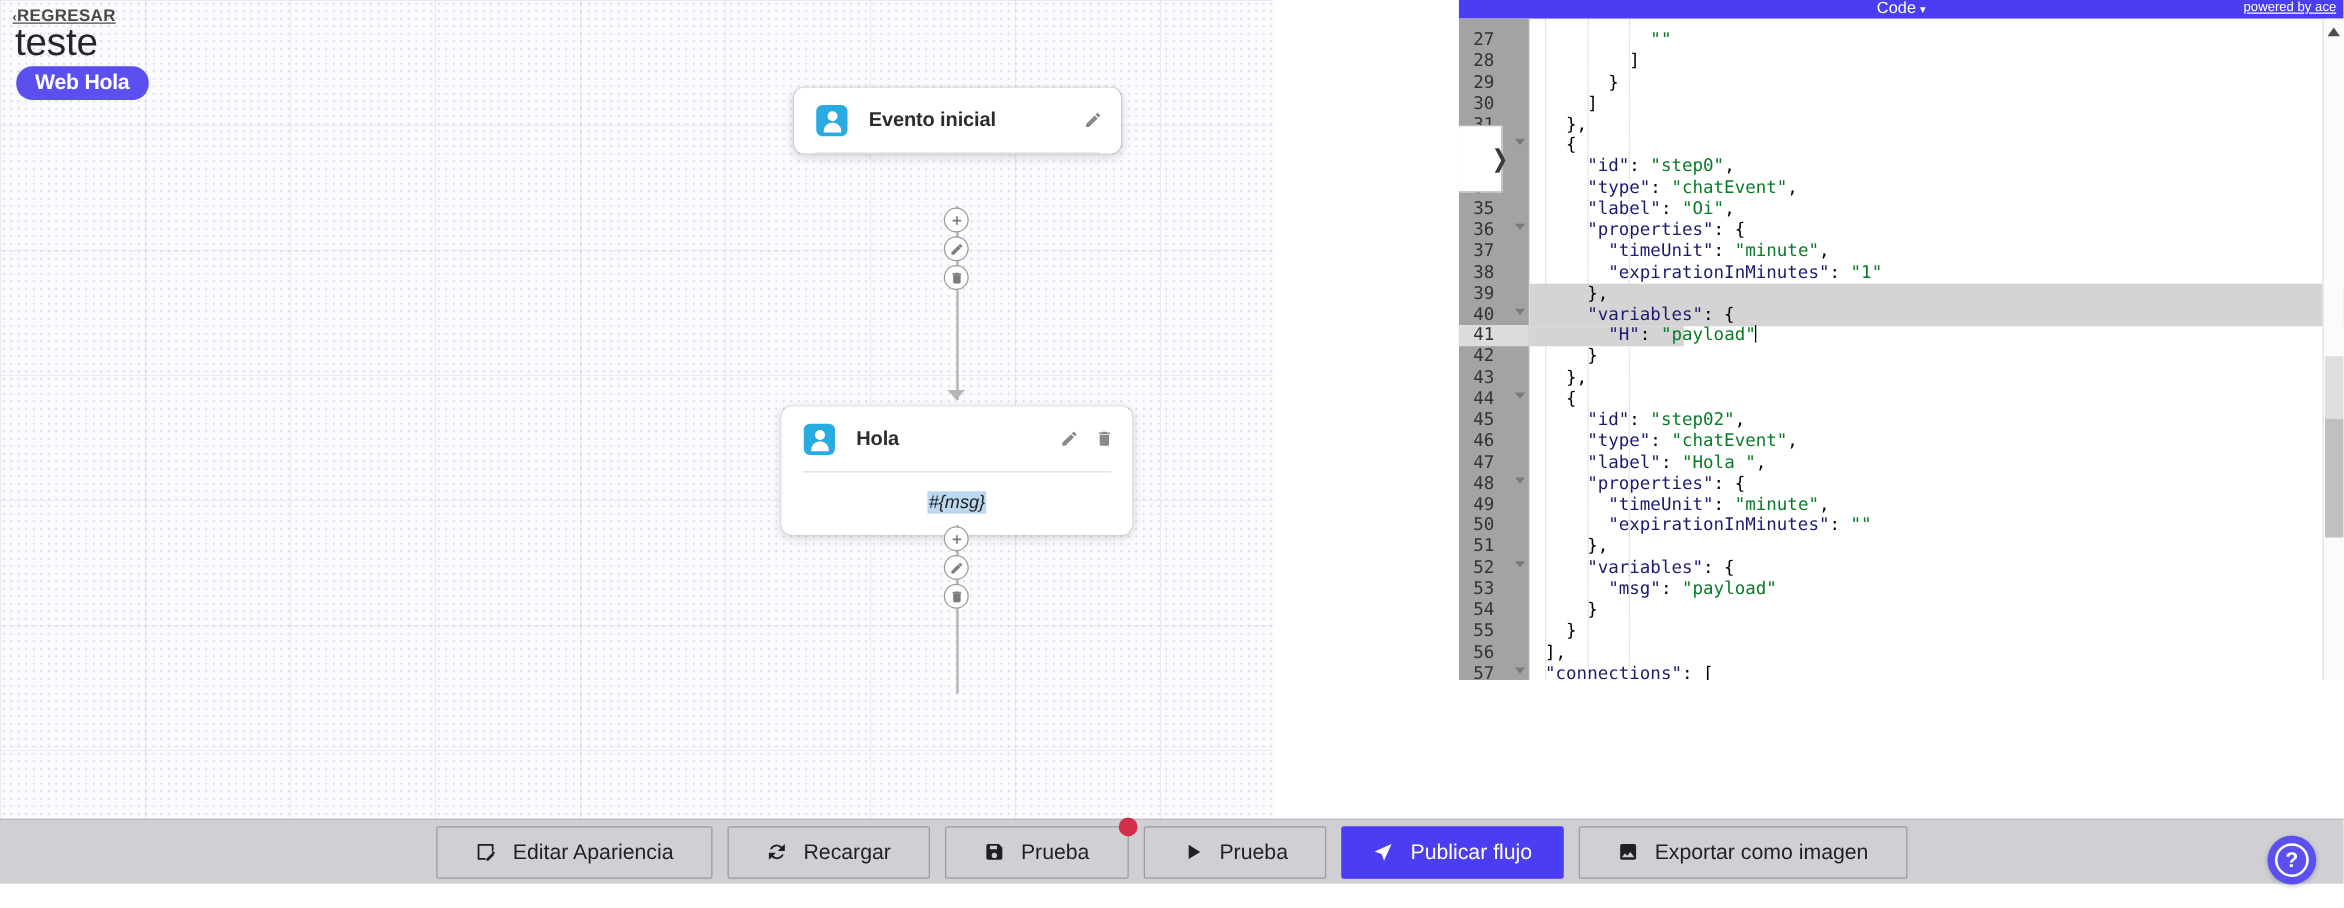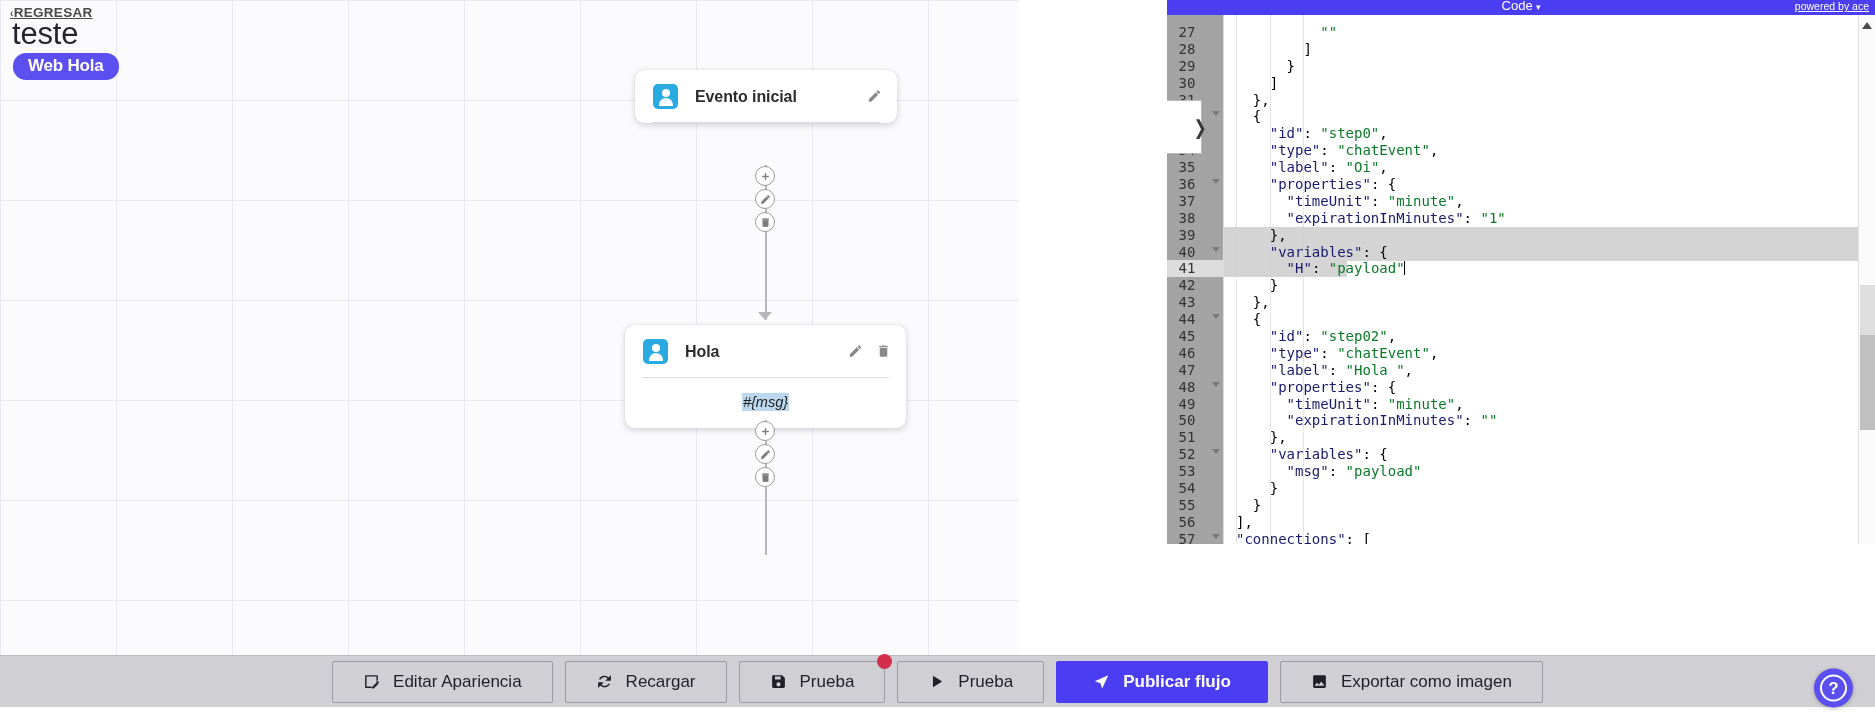--- a/index.html
+++ b/index.html
@@ -255,21 +255,21 @@
     font-family: "Liberation Sans", sans-serif;
     cursor: pointer;
     margin-right: 12px;
     border-radius: 2px;
   }
   .tb-btn:last-of-type { margin-right: 0; }
   .tb-btn .tb-ico { width: 17px; height: 17px; display: block; }
   .tb-btn .tb-ico svg { width: 100%; height: 100%; fill: #1f1f25; }
   .tb-btn.primary {
     background: #4b3df2; color: #fff; border-color: #4b3df2;
-    font-weight: bold; padding: 0 36px;
+    font-weight: normal; padding: 0 24px;
   }
   .tb-btn.primary .tb-ico svg { fill: #fff; }
   .tb-badge {
     position: absolute; right: -8px; top: -8px;
     width: 15px; height: 15px; border-radius: 50%;
     background: #d32f4b;
   }
 
   #help-fab {
     position: absolute; right: 22px; top: 688px;

